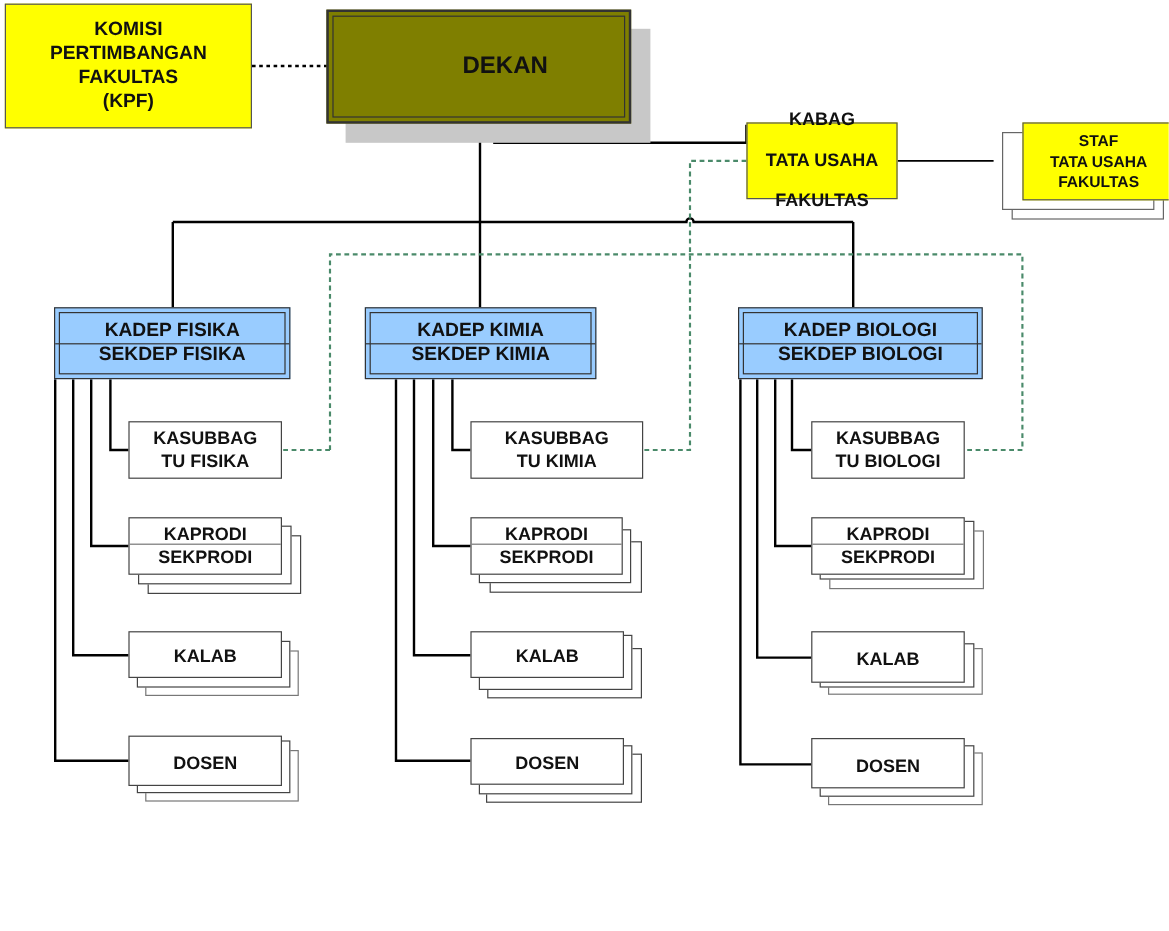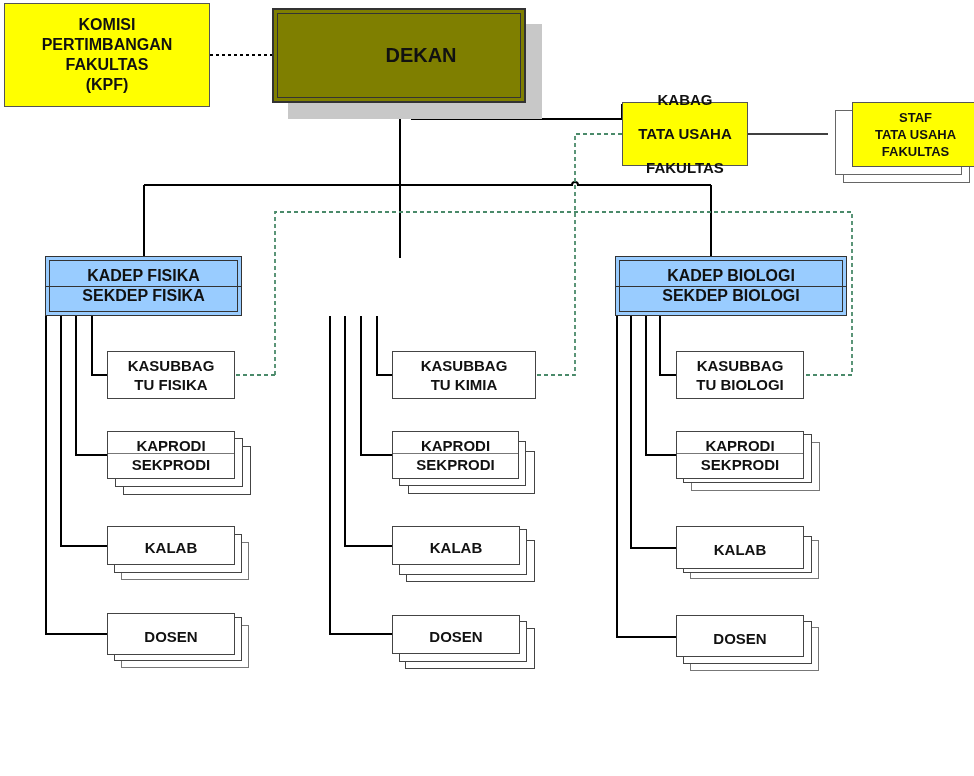--- a/index.html
+++ b/index.html
@@ -121,20 +121,26 @@
   <div class="box white single" style="left:107px;top:526px;width:128px;height:39px;">
     <span class="t">KALAB</span>
   </div>
 
   <div class="stack" style="left:121px;top:625px;width:128px;height:43px;border-color:#777;"></div>
   <div class="stack" style="left:114px;top:617px;width:128px;height:44px;"></div>
   <div class="box white single" style="left:107px;top:613px;width:128px;height:42px;">
     <span class="t">DOSEN</span>
   </div>
 
+  <div class="box kadep" style="left:304px;top:256px;width:193px;height:60px;">
+    <div class="inner"></div>
+    <div class="divider"></div>
+    <span class="t">KADEP KIMIA</span>
+    <span class="t">SEKDEP KIMIA</span>
+  </div>
   <div class="box white" style="left:392px;top:351px;width:144px;height:48px;">
     <span class="t">KASUBBAG</span>
     <span class="t">TU KIMIA</span>
   </div>
   <div class="stack" style="left:408px;top:451px;width:127px;height:43px;"></div>
   <div class="stack" style="left:399px;top:441px;width:127px;height:45px;"></div>
   <div class="box white kaprodi" style="left:392px;top:431px;width:127px;height:48px;">
     <div class="divider"></div>
     <span class="t">KAPRODI</span>
     <span class="t">SEKPRODI</span>
@@ -143,21 +149,21 @@
   <div class="stack" style="left:399px;top:529px;width:128px;height:46px;"></div>
   <div class="box white single" style="left:392px;top:526px;width:128px;height:39px;">
     <span class="t">KALAB</span>
   </div>
   <div class="stack" style="left:405px;top:628px;width:130px;height:41px;"></div>
   <div class="stack" style="left:399px;top:621px;width:128px;height:41px;"></div>
   <div class="box white single" style="left:392px;top:615px;width:128px;height:39px;">
     <span class="t">DOSEN</span>
   </div>
 
-  <div class="box kadep" style="left:615px;top:256px;width:232px;height:60px;">
+  <div class="box kadep" style="left:615px;top:256px;width:204px;height:60px;">
     <div class="inner"></div>
     <div class="divider"></div>
     <span class="t">KADEP BIOLOGI</span>
     <span class="t">SEKDEP BIOLOGI</span>
   </div>
   <div class="box white" style="left:676px;top:351px;width:128px;height:48px;">
     <span class="t">KASUBBAG</span>
     <span class="t">TU BIOLOGI</span>
   </div>
   <div class="stack" style="left:691px;top:442px;width:129px;height:49px;border-color:#777;"></div>

